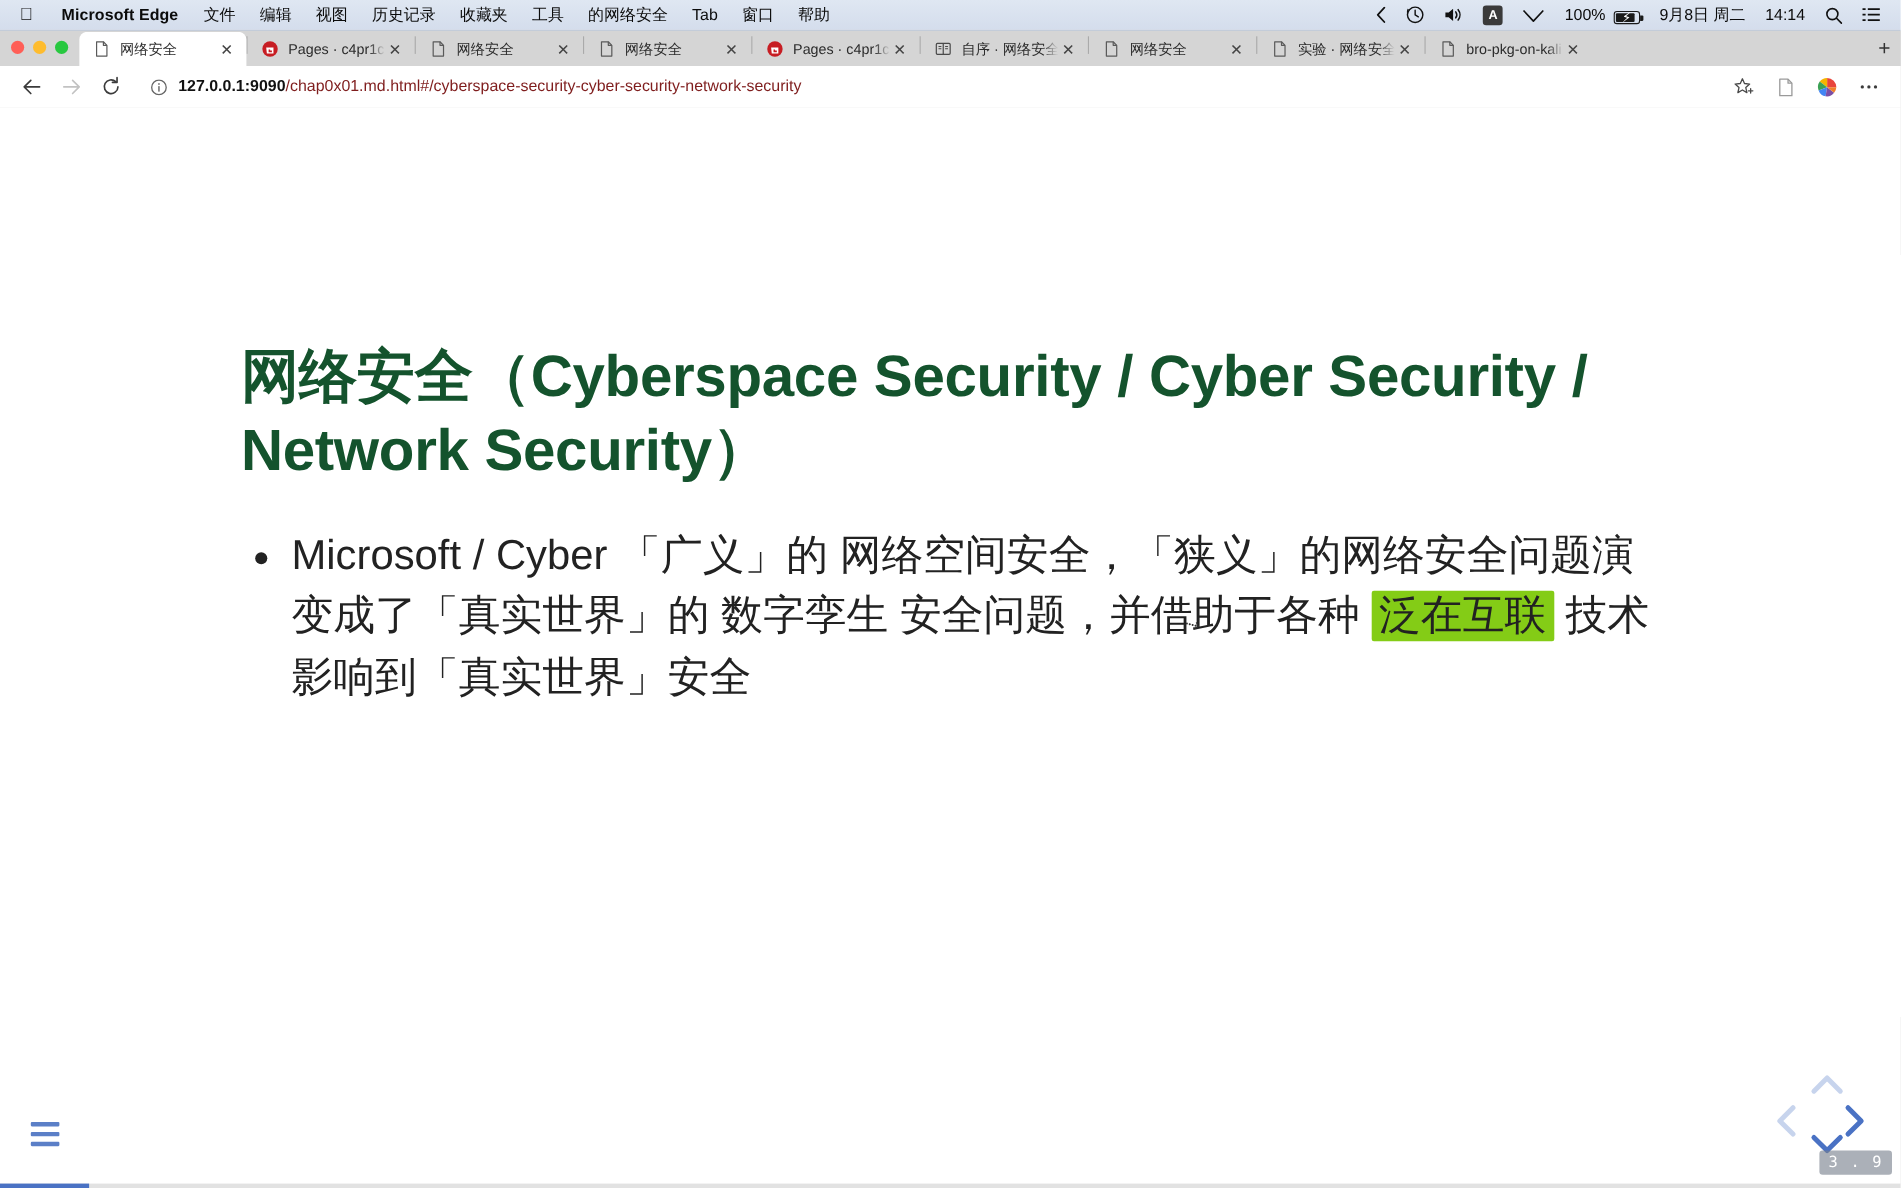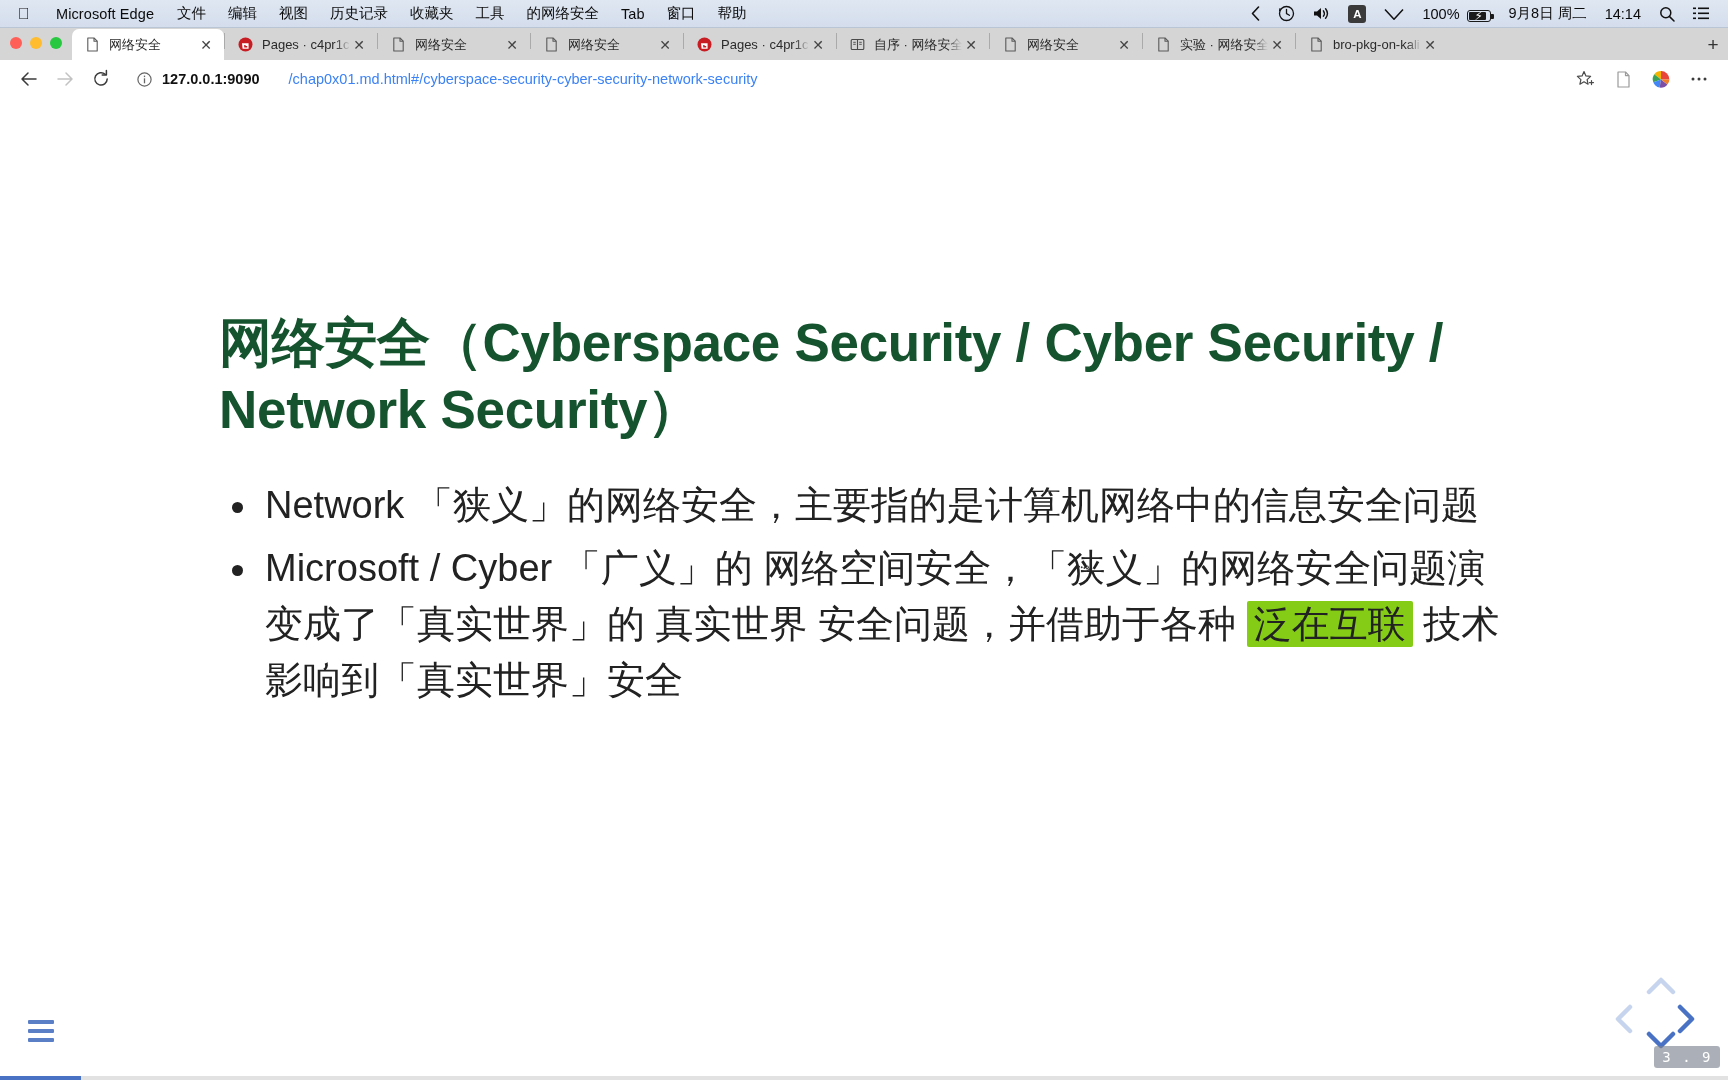--- a/index.html
+++ b/index.html
@@ -23,21 +23,21 @@
     position: relative;
     z-index: 50;
   }
   .mb-apple {
     font-size: 16px;
     padding: 0 14px 0 8px;
     line-height: 1;
     color: #111;
   }
   .mb-app {
-    font-weight: normal;
+    font-weight: bold;
     padding: 0 12px;
     letter-spacing: .1px;
   }
   .mb-item { padding: 0 11px; white-space: nowrap; }
   .mb-spacer { flex: 1; }
   .mb-right { display: flex; align-items: center; gap: 0; }
   .mb-ritem { padding: 0 9px; display: flex; align-items: center; white-space: nowrap; }
   .mb-ritem svg { display: block; }
   .kbd-badge {
     background: #3a3a3a; color: #fff; font-size: 11.5px;
@@ -137,21 +137,21 @@
   .omni-info {
     width: 20px; height: 20px; flex: 0 0 20px;
     display:flex; align-items:center; justify-content:center;
     color: #666; margin-right: 8px;
   }
   .omni-url {
     font-size: 14.5px; color: #1a1a1a; white-space: nowrap;
     overflow: hidden; text-overflow: ellipsis;
   }
   .omni-url .host { font-weight: 600; color: #111; }
-  .omni-url .rest { color: #3b82f6; margin-left: 29px; }
+  .omni-url .rest { color: #7f1d1d; }
   .tb-right { display: flex; align-items: center; gap: 4px; }
 
   
   .page {
     position: relative;
     height: calc(1080px - 28px - 32px - 38px);
     background: #fff;
     overflow: hidden;
   }
   .slide {
@@ -517,22 +517,21 @@
           </svg>
       </span>
     </span>
   </div>
 
   <div class="page">
     <div class="slide">
       <div class="slide-inner">
         <h1 class="slide-title">网络安全（Cyberspace Security / Cyber Security / Network Security）</h1>
         <ul class="bullets" id="bullet-list">
-            <li><span>Network 「狭义」的网络安全，主要指的是计算机网络中的信息安全问题</span></li>
-            <li><span>Microsoft / Cyber 「广义」的 </span><span class="b">网络空间安全</span><span>，「狭义」的网络安全问题演变成了「真实世界」的 </span><span class="b">真实世界</span><span> 安全问题，并借助于各种 </span><span class="code-hl">泛在互联</span><span> 技术影响到「真实世界」安全</span></li>
+            <li><span>Microsoft / Cyber 「广义」的 </span><span class="b">网络空间安全</span><span>，「狭义」的网络安全问题演变成了「真实世界」的 </span><span class="b">数字孪生</span><span> 安全问题，并借助于各种 </span><span class="code-hl">泛在互联</span><span> 技术影响到「真实世界」安全</span></li>
           </ul>
       </div>
 
       <span class="cursor-mark">⤑</span>
 
       <div class="hamburger">
         <span></span>
           <span></span>
           <span></span>
       </div>

